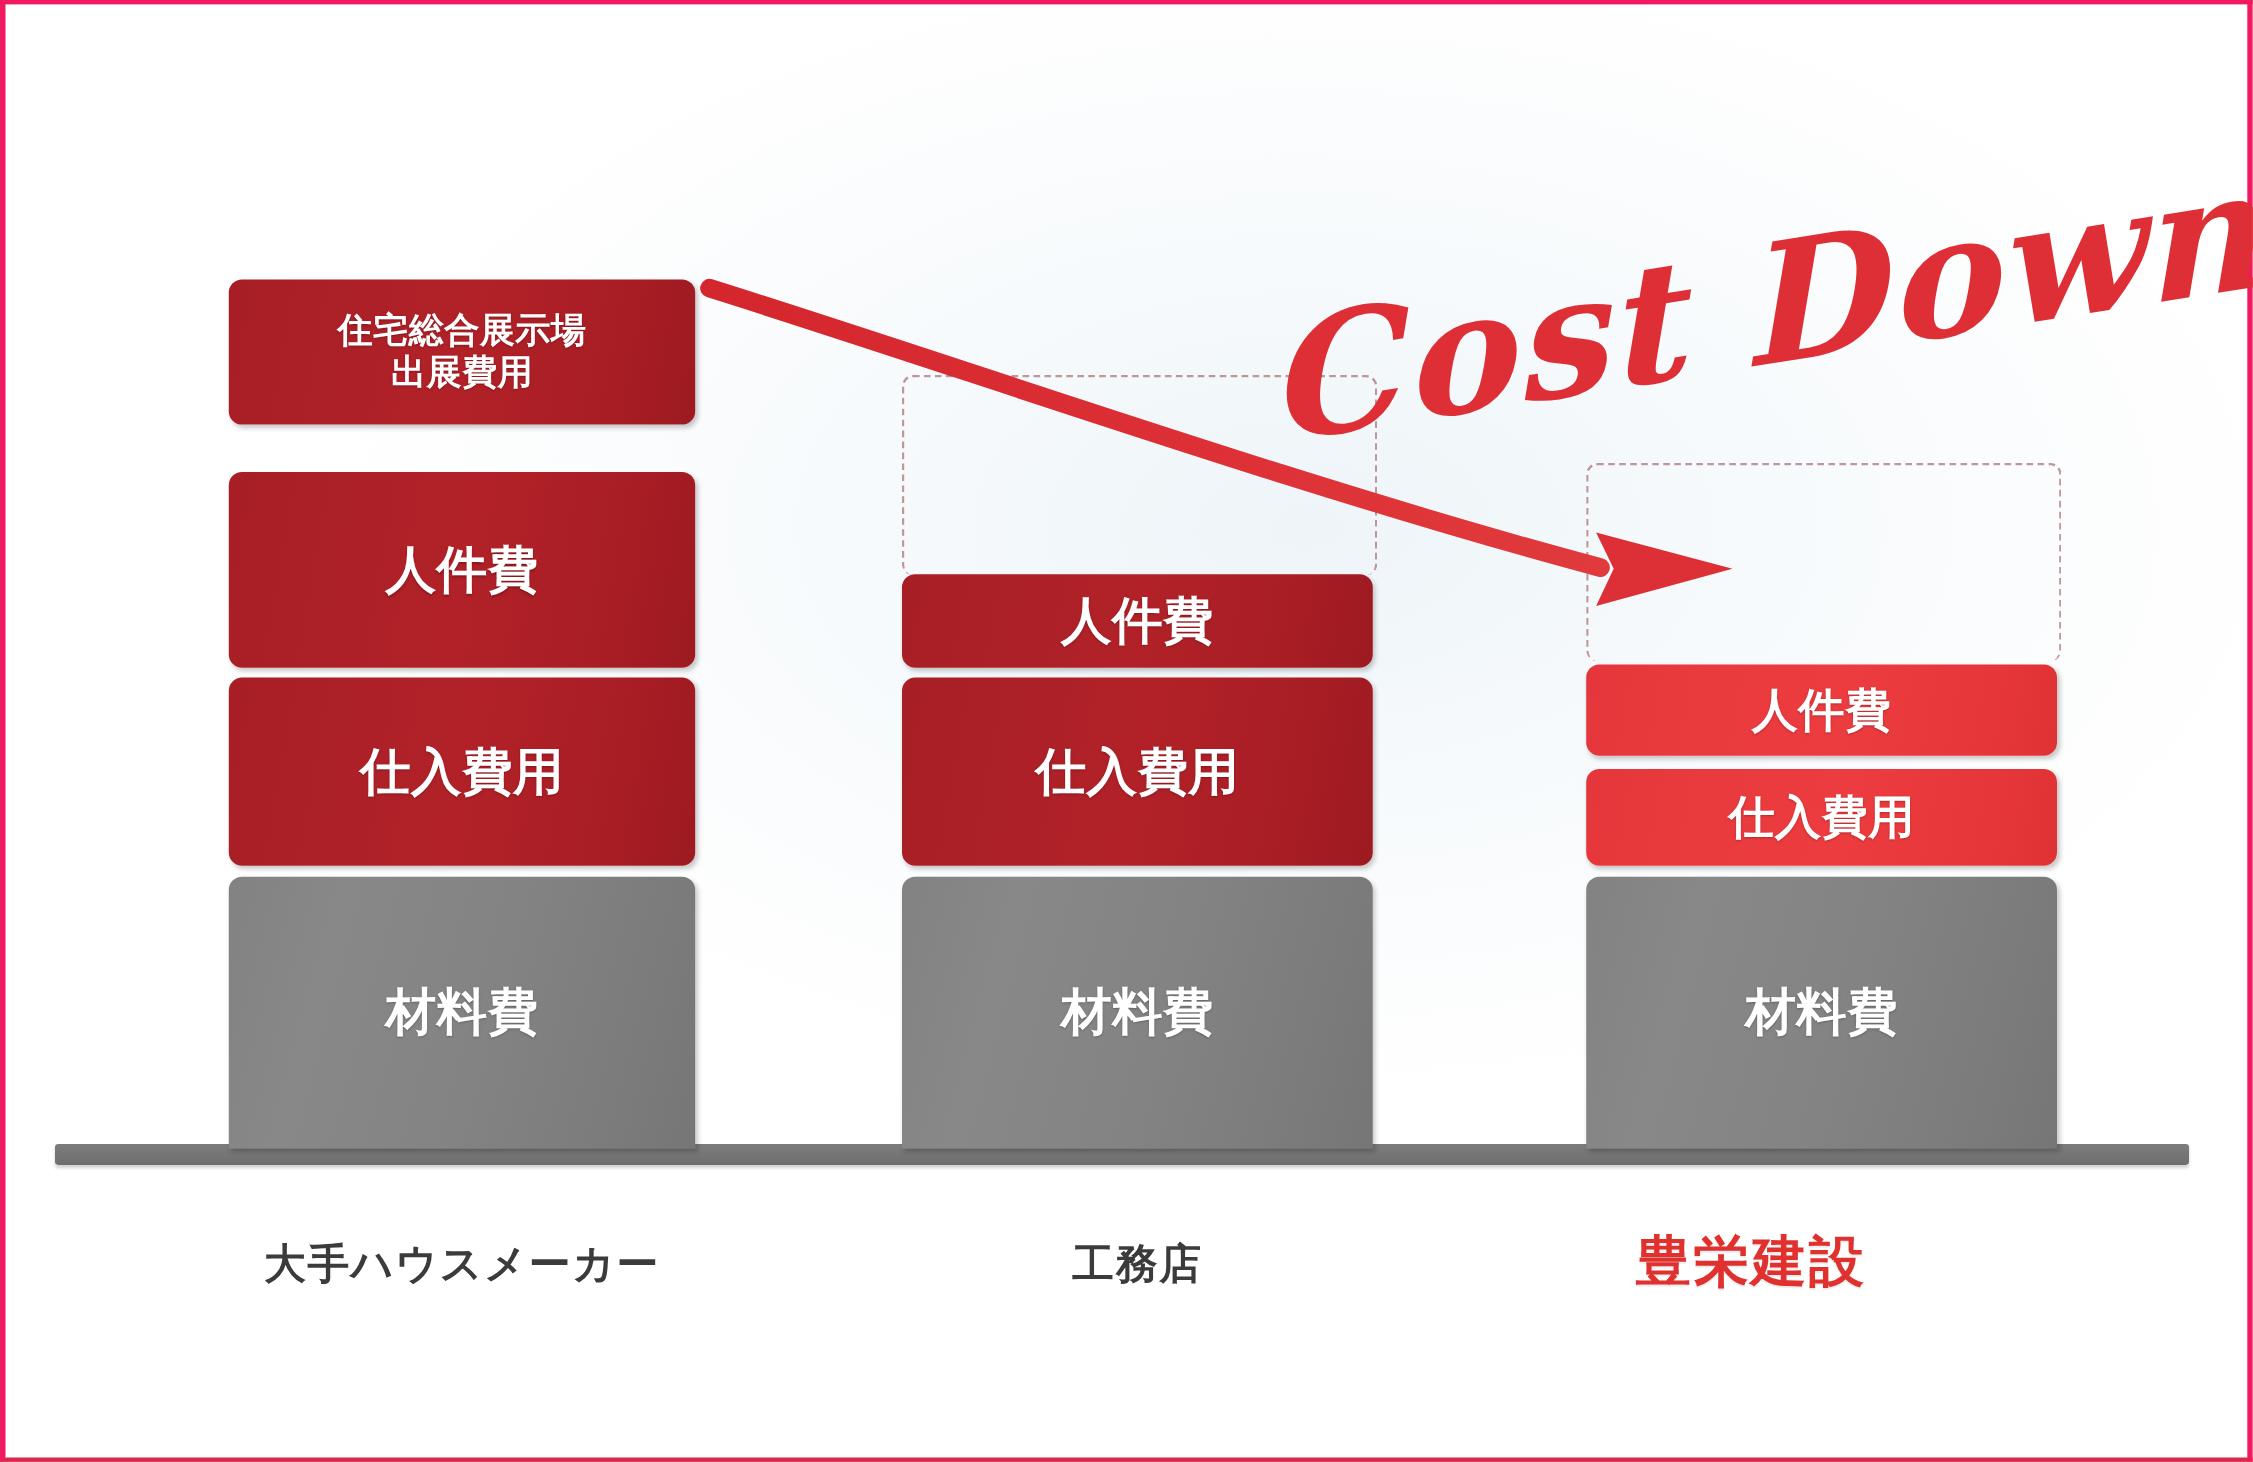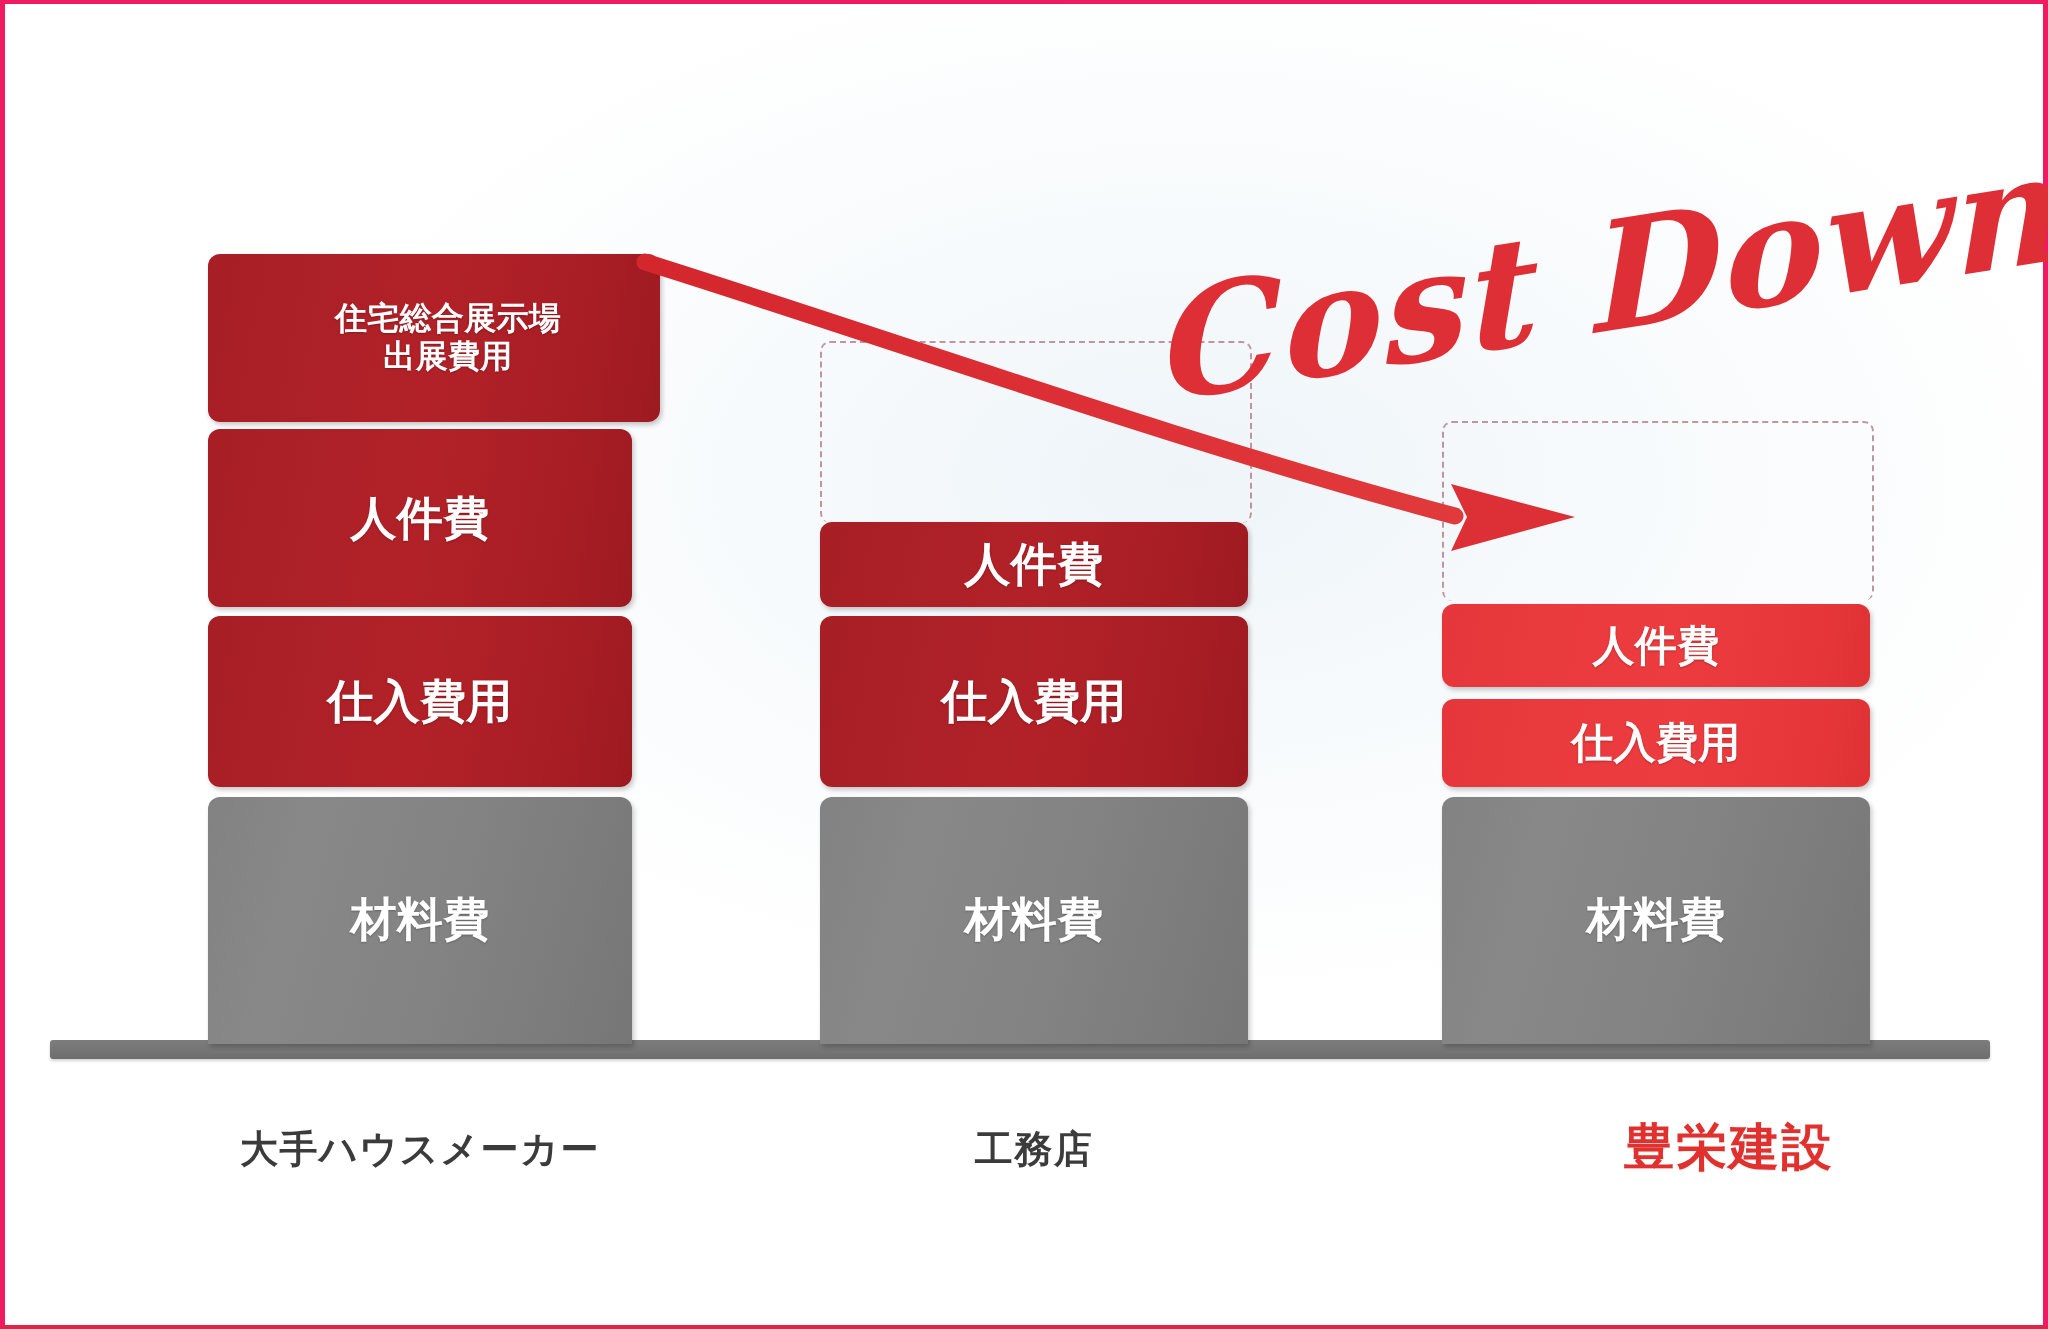--- a/index.html
+++ b/index.html
@@ -93,21 +93,21 @@
 <body>
 
 <div id="frame">
  <div class="stage">
 
   <div class="ghost g2" style="left:815px;top:337px;width:428px;height:180px;"></div>
   <div class="ghost g3" style="left:1437px;top:417px;width:428px;height:178px;"></div>
 
   <div class="baseline"></div>
 
-  <div class="bar red-dark" style="left:203px;top:250px;width:424px;height:168px;padding-left:28px;">
+  <div class="bar red-dark" style="left:203px;top:250px;width:424px;height:132px;">
     <span class="lbl f-sm">住宅総合展示場
 出展費用</span>
   </div>
   <div class="bar red-dark" style="left:203px;top:425px;width:424px;height:178px;">
     <span class="lbl f-lg">人件費</span>
   </div>
   <div class="bar red-dark" style="left:203px;top:612px;width:424px;height:171px;">
     <span class="lbl f-lg">仕入費用</span>
   </div>
   <div class="bar gray" style="left:203px;top:793px;width:424px;height:247px;">
@@ -132,21 +132,21 @@
 
   <div class="bar red-bright" style="left:1437px;top:600px;width:428px;height:83px;">
     <span class="lbl f-md">人件費</span>
   </div>
   <div class="bar red-bright" style="left:1437px;top:695px;width:428px;height:88px;">
     <span class="lbl f-md">仕入費用</span>
   </div>
   <div class="bar gray" style="left:1437px;top:793px;width:428px;height:247px;">
     <span class="lbl f-lg">材料費</span>
   </div>
-  <div class="caption highlight" style="left:1510px;top:1072px;width:428px;">
+  <div class="caption highlight" style="left:1373px;top:1072px;width:428px;">
     <span>豊栄建設</span>
   </div>
 
   <svg class="overlay" viewBox="0 0 2038 1321">
     <defs>
       <linearGradient id="arrowGrad" x1="0" y1="0" x2="1" y2="0">
         <stop offset="0%" stop-color="#d4262d"></stop>
         <stop offset="55%" stop-color="#dd3036"></stop>
         <stop offset="100%" stop-color="#e03a3c"></stop>
       </linearGradient>

